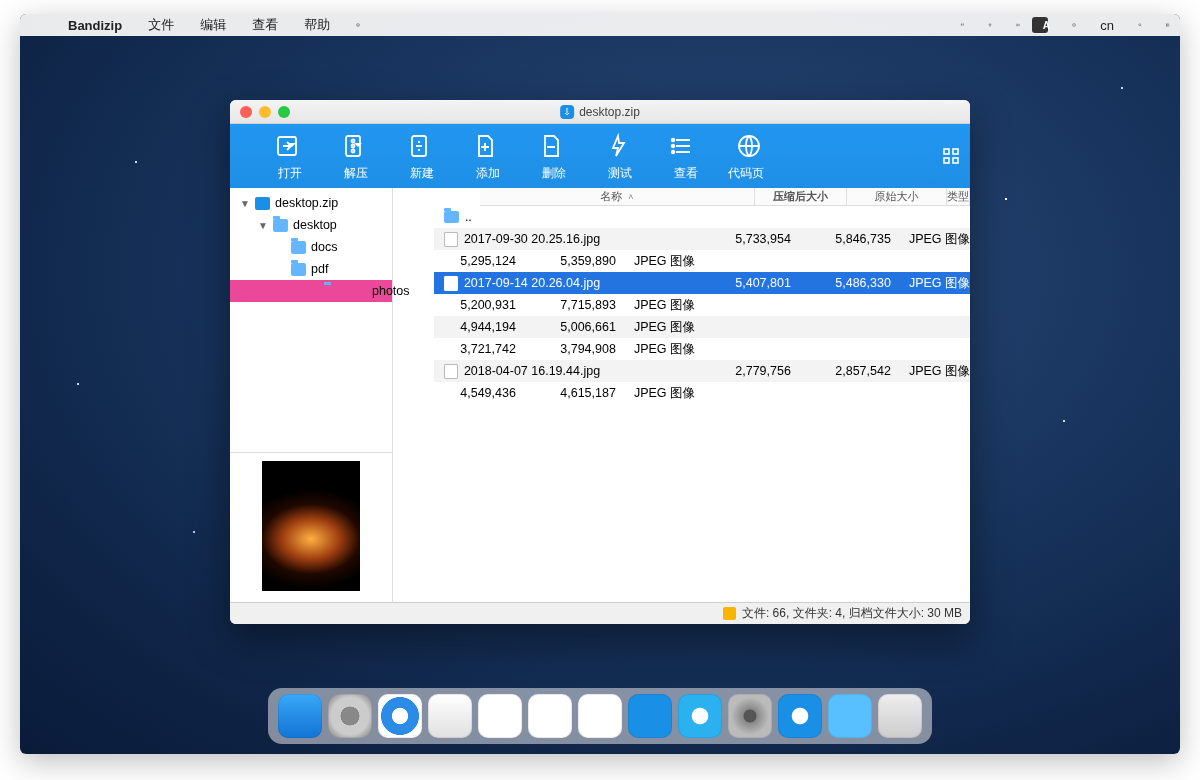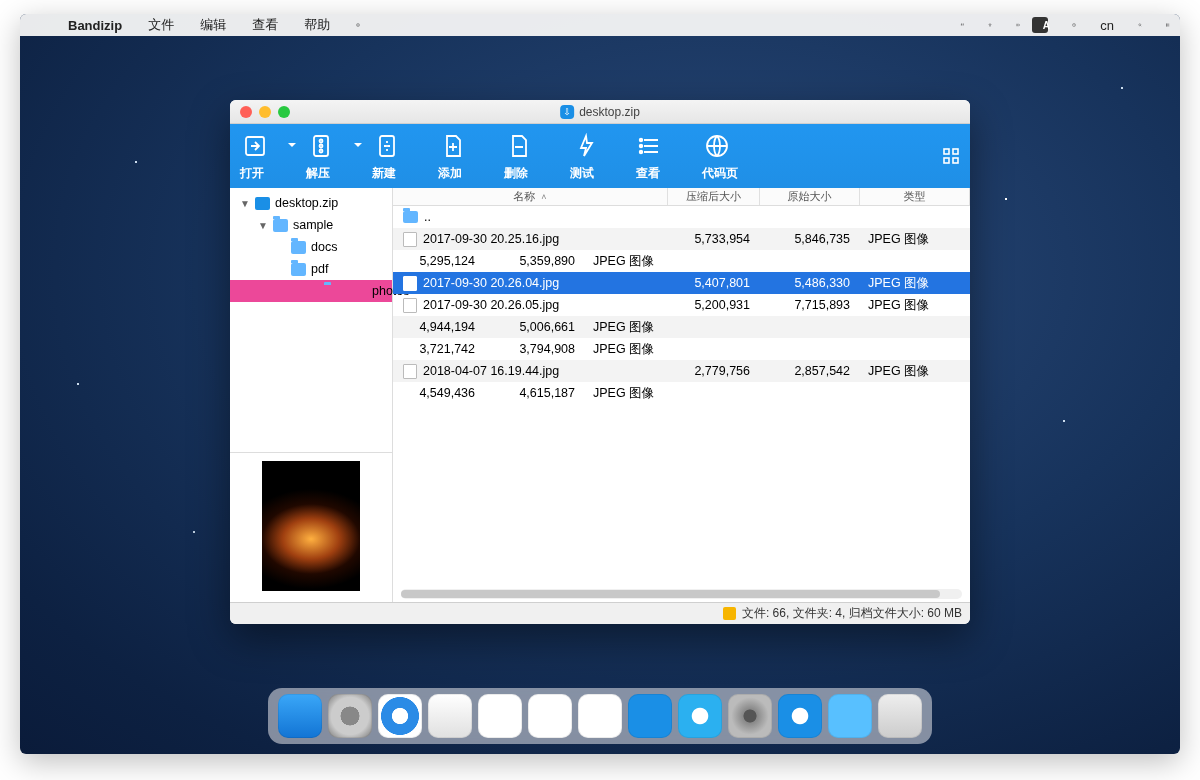--- a/index.html
+++ b/index.html
@@ -71,21 +71,21 @@
 .traffic { display: flex; gap: 7px; padding-left: 10px; }
 .tl { width: 12px; height: 12px; border-radius: 50%; }
 .tl.red{background:#ff5f57;} .tl.yel{background:#ffbd2e;} .tl.grn{background:#28c940;}
 .titlebar .title { position: absolute; left: 50%; transform: translateX(-50%); display:flex; align-items:center; gap:5px;}
 .titlebar .title .badge { width:14px; height:14px; border-radius:4px; background:#1a8fe6; display:inline-flex; align-items:center; justify-content:center; color:#fff; font-size:9px;}
 
 .toolbar {
   height: 64px; background: linear-gradient(#2196f0,#1f8fe6);
   display: flex; align-items: center; color: #fff; padding: 0 10px; gap: 4px;
 }
-.tbtn { width: 62px; display:flex; flex-direction:column; align-items:flex-start; gap:4px; font-size:12px; cursor:pointer; position:relative;font-weight:bold;}
+.tbtn { width: 62px; display:flex; flex-direction:column; align-items:flex-end; gap:4px; font-size:12px; cursor:pointer; position:relative;}
 .tbtn .ic { width:30px; height:30px; display:flex; align-items:center; justify-content:center;}
 .tbtn .ic svg{ width:26px; height:26px; fill:none; stroke:#fff; stroke-width:1.8;}
 .tbtn.dd::after{content:"";position:absolute;top:12px;right:6px;border:4px solid transparent;border-top-color:#fff;}
 .tright{ margin-left:auto; display:flex; align-items:center; }
 .tright .grid-ic{ width:18px;height:18px; }
 .tright .grid-ic svg{stroke:#fff;stroke-width:1.6;fill:none;}
 
 .body { flex: 1; display: flex; min-height: 0; }
 .sidebar { width: 163px; border-right: 1px solid #ddd; display:flex; flex-direction:column; background:#fff; font-size:12.5px;}
 .tree { flex:1; padding: 4px 0; }
@@ -94,24 +94,24 @@
 .tree-row .folder-ic, .tree-row .zip-ic{ width:15px;height:13px; border-radius:2px;}
 .folder-ic{ background:#63b6ff; position:relative;}
 .folder-ic::before{content:"";position:absolute;top:-3px;left:0;width:7px;height:3px;background:#63b6ff;border-radius:1px 1px 0 0;}
 .zip-ic{ background:#1a8fe6; border-radius:50%; width:13px;height:13px;}
 .tree-row.sel{ background:#ec4899;gap:48px;}
 .tree-row.lvl1{padding-left:10px;} .tree-row.lvl2{padding-left:28px;} .tree-row.lvl3{padding-left:46px;}
 
 .preview { height:150px; border-top:1px solid #ddd; display:flex; align-items:flex-start; justify-content:center; padding:8px 0; }
 .preview-img { width:98px; height:130px; background: radial-gradient(70px 50px at 50% 60%, #ffb040 0%, #a04010 40%, #200800 70%, #000 100%); }
 
-.main { flex:1; display:flex; flex-direction:column; min-width:0;}
+.main { flex:1; display:flex; flex-direction:column; min-width:0;align-items:flex-end;}
 .cols { height:18px; display:flex; font-size:11px; color:#555; border-bottom:1px solid #ddd; background:#fbfbfb;}
 .col { display:flex; align-items:center; justify-content:center; border-right:1px solid #e0e0e0;}
-.col.name{ width:275px;} .col.csize{width:92px;} .col.osize{width:100px;} .col.type{flex:1;}
+.col.name{ width:275px;} .col.csize{width:92px;font-weight:bold;} .col.osize{width:100px;} .col.type{flex:1;}
 .col .sort{ margin-left:6px; font-size:9px; color:#888;}
 
 .rows { flex:1; overflow:hidden; font-size:12.5px; }
 .row { height:22px; display:flex; align-items:center; }
 .row.alt{ background:#f3f3f3; }
 .row.selected{ background:#2374e1; color:#fff;}
 .cell{ display:flex; align-items:center; }
 .cell.cname{ width:275px; padding-left:10px; gap:6px;}
 .cell.ccsize{ width:92px; justify-content:flex-end; padding-right:10px;}
 .cell.cosize{ width:100px; justify-content:flex-end; padding-right:10px;}
@@ -298,21 +298,21 @@
       <div class="sidebar">
         <div class="tree">
           <div class="tree-row lvl1">
               <span class="arrow">▼</span>
               <span class="zip-ic"></span>
               <span>desktop.zip</span>
             </div>
           <div class="tree-row lvl2">
               <span class="arrow">▼</span>
               <span class="folder-ic"></span>
-              <span>sample</span>
+              <span>desktop</span>
             </div>
           <div class="tree-row lvl3">
               <span class="arrow"></span>
               <span class="folder-ic"></span>
               <span>docs</span>
             </div>
           <div class="tree-row lvl3">
               <span class="arrow"></span>
               <span class="folder-ic"></span>
               <span>pdf</span>
@@ -364,31 +364,27 @@
               <div class="cell ctype">JPEG 图像</div>
             </div>
             <div class="row">
               <div class="cell ccsize">5,295,124</div>
               <div class="cell cosize">5,359,890</div>
               <div class="cell ctype">JPEG 图像</div>
             </div>
             <div class="row selected alt">
               <div class="cell cname">
                 <span class="fic"></span>
-                <span>2017-09-30 20.26.04.jpg</span>
+                <span>2017-09-14 20.26.04.jpg</span>
               </div>
               <div class="cell ccsize">5,407,801</div>
               <div class="cell cosize">5,486,330</div>
               <div class="cell ctype">JPEG 图像</div>
             </div>
             <div class="row">
-              <div class="cell cname">
-                <span class="fic"></span>
-                <span>2017-09-30 20.26.05.jpg</span>
-              </div>
               <div class="cell ccsize">5,200,931</div>
               <div class="cell cosize">7,715,893</div>
               <div class="cell ctype">JPEG 图像</div>
             </div>
             <div class="row alt">
               <div class="cell ccsize">4,944,194</div>
               <div class="cell cosize">5,006,661</div>
               <div class="cell ctype">JPEG 图像</div>
             </div>
             <div class="row">
@@ -413,21 +409,21 @@
           </div>
         <div class="hscroll">
             <div class="thumb"></div>
           </div>
       </div>
     </div>
 
     <div class="status">
       <div class="right">
         <span class="lock-ic"></span>
-        <span>文件: 66, 文件夹: 4, 归档文件大小: 60 MB</span>
+        <span>文件: 66, 文件夹: 4, 归档文件大小: 30 MB</span>
       </div>
     </div>
   </div>
 
   <div class="dock" id="dock">
       <div class="dock-item" style="background: linear-gradient(rgb(58, 167, 248), rgb(18, 116, 212));"></div>
       <div class="dock-item" style="background: radial-gradient(circle, rgb(136, 136, 136) 30%, rgb(204, 204, 204) 31%, rgb(204, 204, 204) 60%, rgb(119, 119, 119) 100%);"></div>
       <div class="dock-item" style="background: radial-gradient(circle, rgb(255, 255, 255) 25%, rgb(43, 139, 230) 27%, rgb(43, 139, 230) 60%, rgb(255, 255, 255) 62%);"></div>
       <div class="dock-item" style="background: linear-gradient(rgb(255, 255, 255), rgb(224, 224, 224));"></div>
       <div class="dock-item" style="background: rgb(255, 255, 255);"></div>

